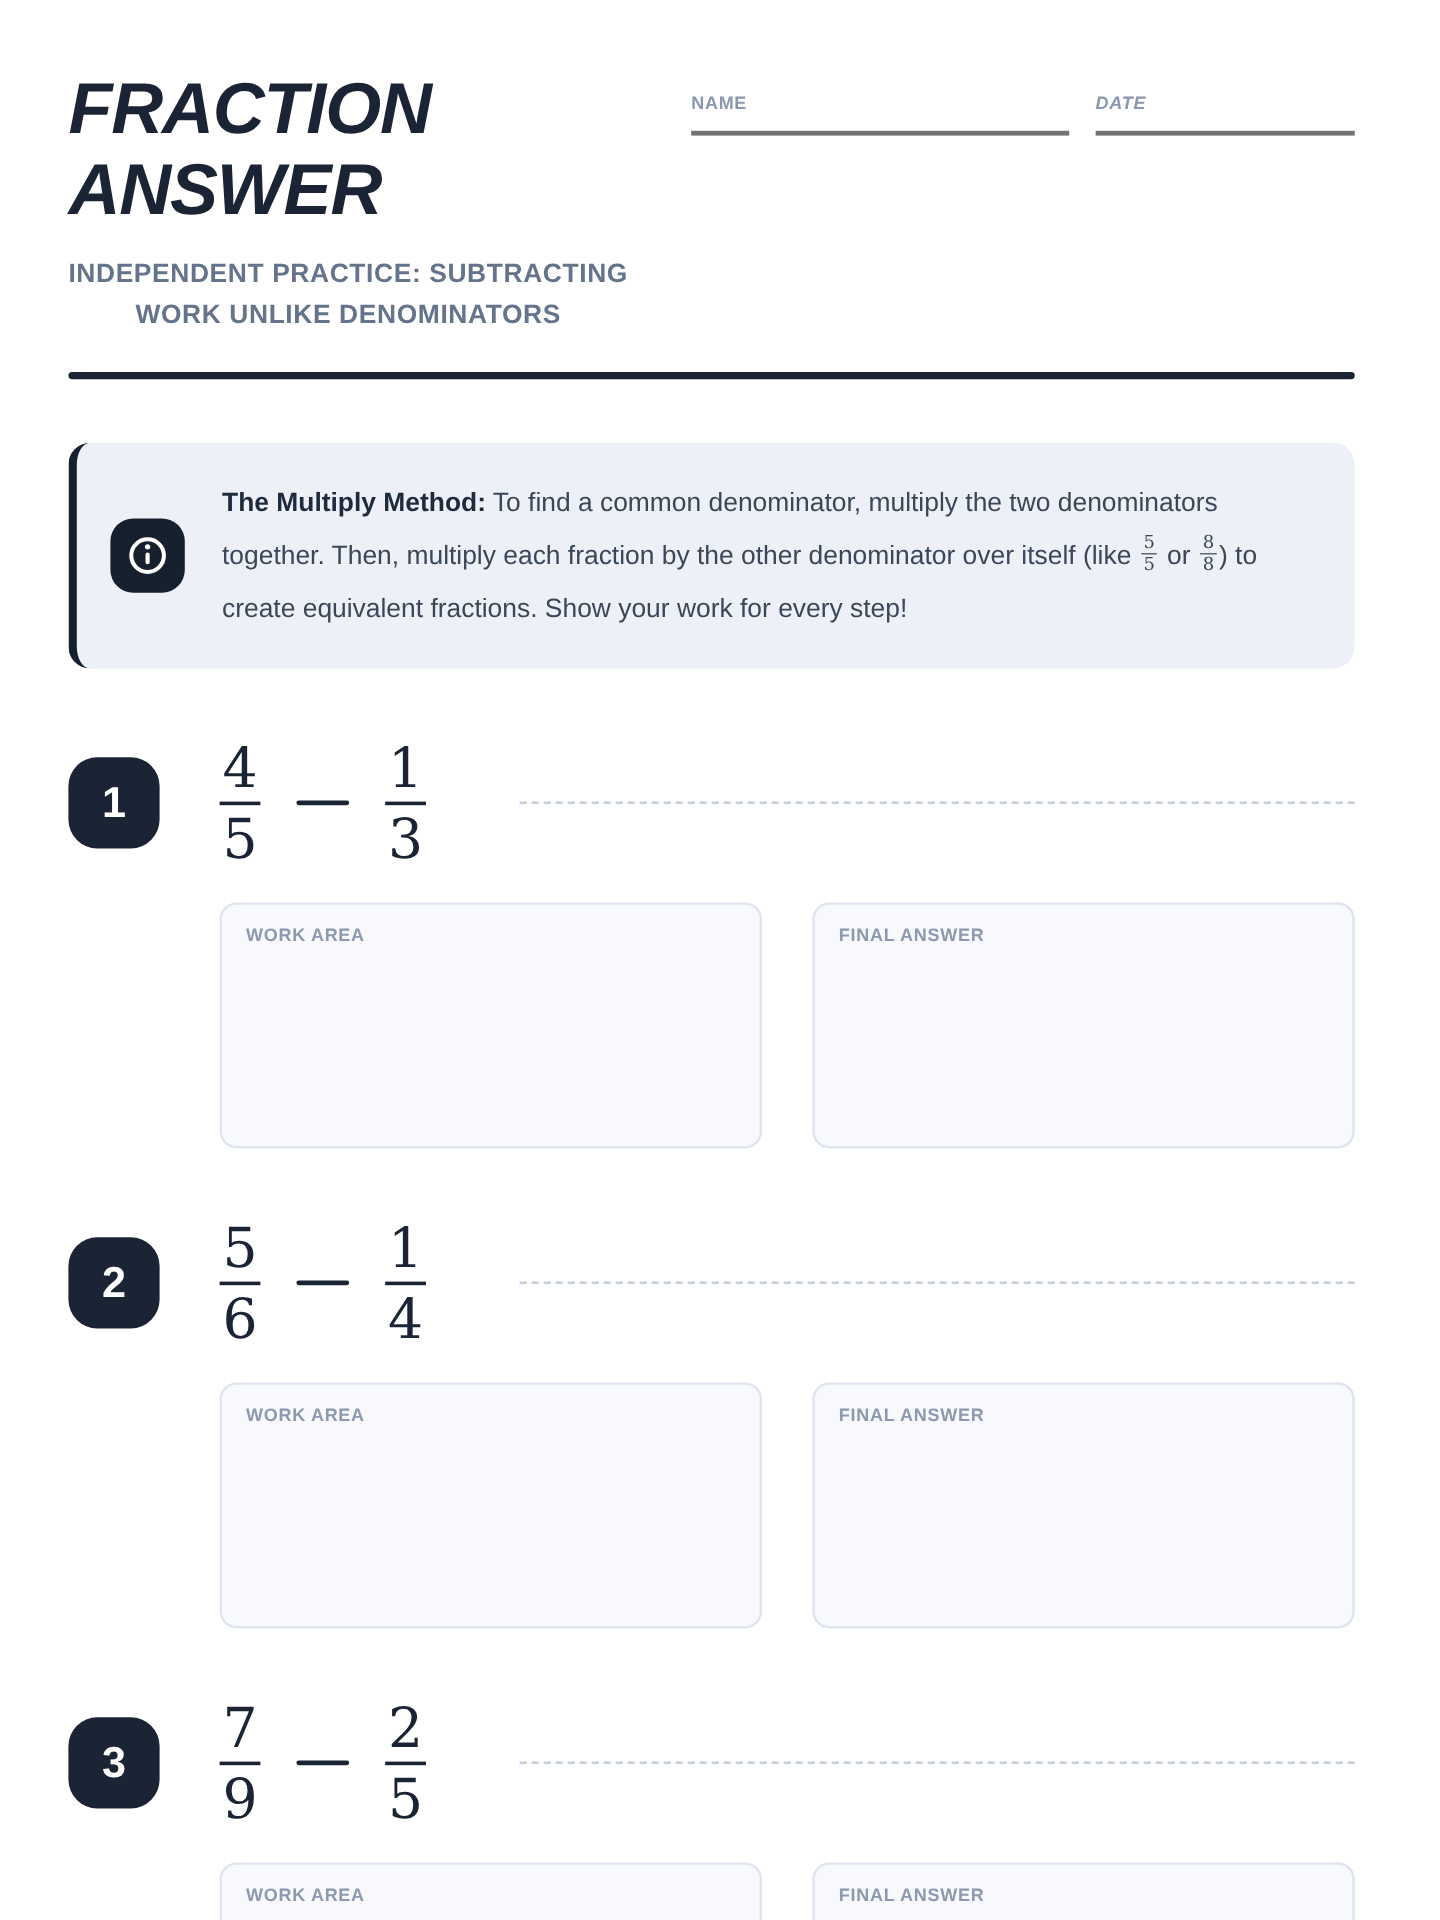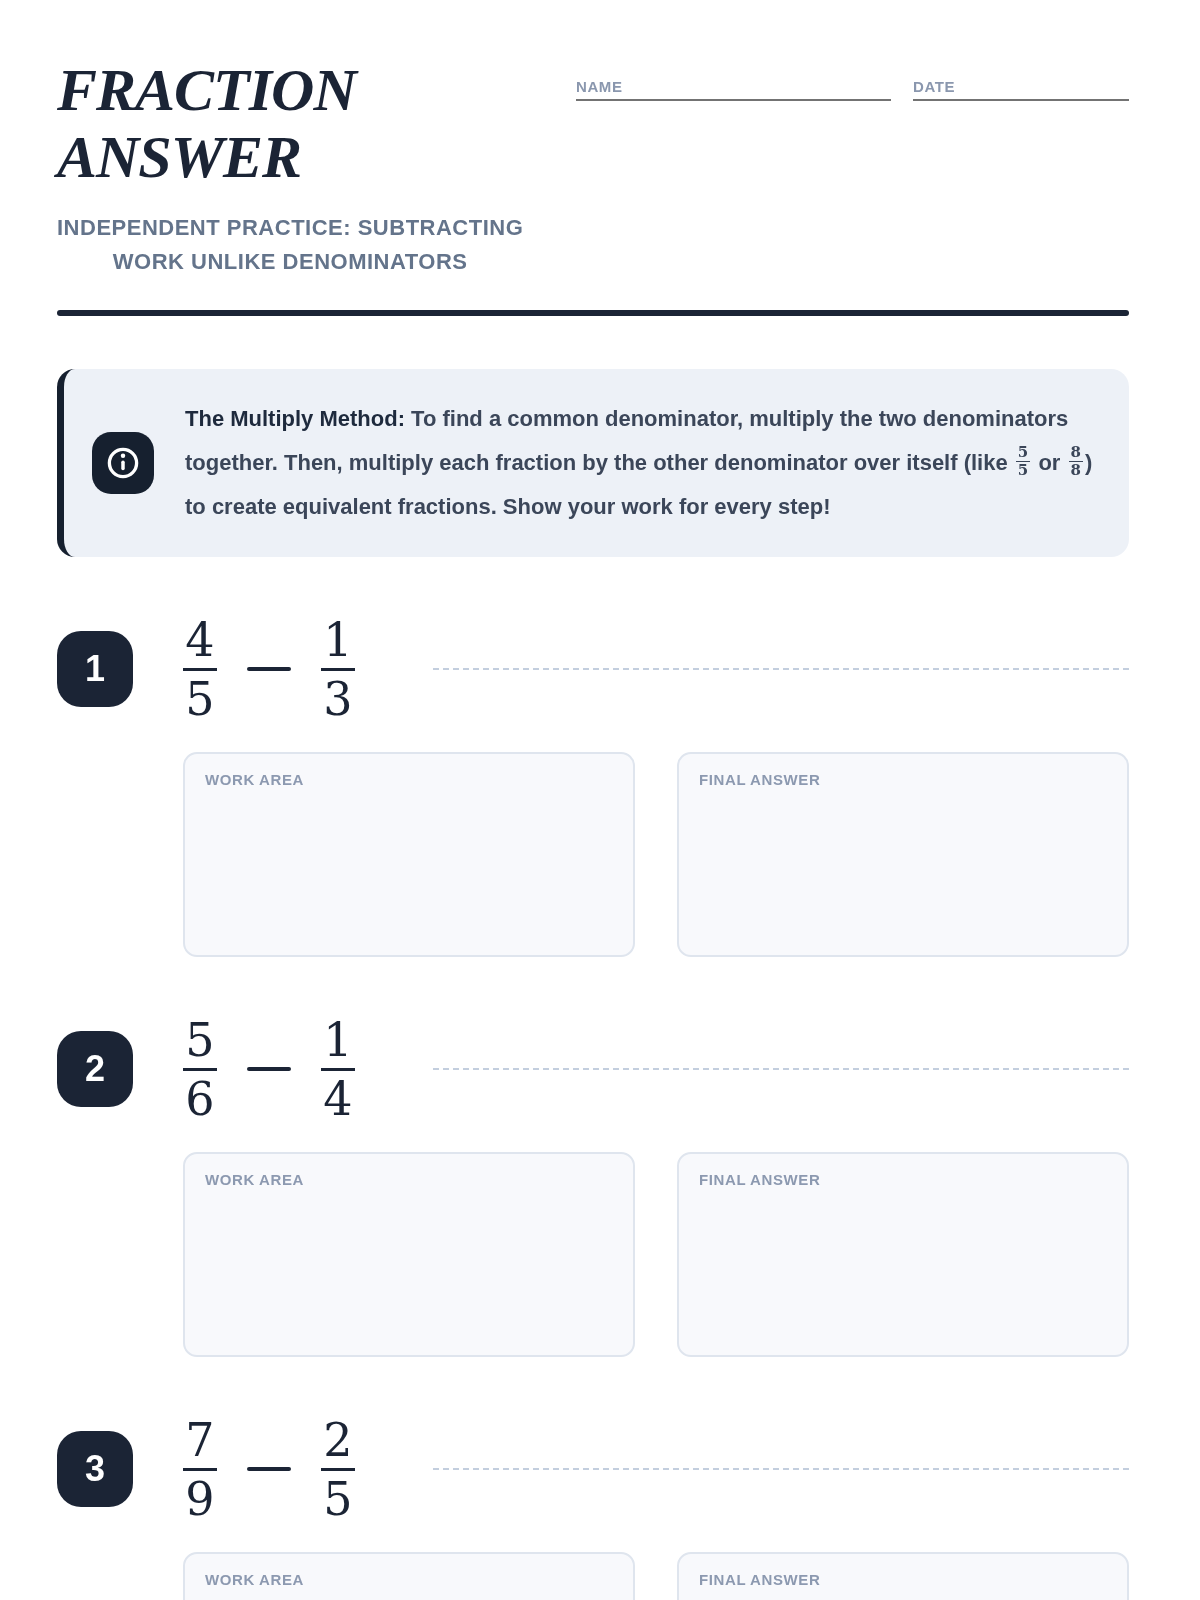--- a/index.html
+++ b/index.html
@@ -3,38 +3,38 @@
 <meta charset="utf-8">
 <style>
   * { margin:0; padding:0; box-sizing:border-box; }
   html,body { width:1200px; height:1600px; overflow:hidden; background:#ffffff;
     font-family:"Liberation Sans", sans-serif; }
   .page { padding:57px 71px 0 57px; }
 
   
   .header { display:flex; justify-content:space-between; align-items:flex-start; }
   .title { font-style:italic; font-weight:900; font-size:60px; line-height:1.12;
-    color:#1b2435; letter-spacing:-1px;font-family:Liberation Serif, serif; }
+    color:#1b2435; letter-spacing:-1px; }
   .subtitle { margin-top:20px; font-weight:700; font-size:22px; line-height:1.55;
     color:#64748b; letter-spacing:0.5px;text-align:center; }
   .fields { display:flex; gap:22px; margin-top:21px; }
-  .field { border-bottom:2px solid #737373; padding-bottom:3px; }
+  .field { border-bottom:4px solid #737373; padding-bottom:13px; }
   .field-label { font-weight:700; font-size:15px; letter-spacing:0.6px; color:#8a97ae; }
   .field.name { width:315px; }
-  .field.date { width:216px; }
+  .field.date { width:216px;font-style:italic; }
   .divider { height:6px; background:#1b2435; border-radius:3px; margin-top:30px; }
 
   
   .callout { margin-top:53px; background:#edf1f7; border-left:7px solid #16202f;
     border-radius:18px; display:flex; align-items:center; gap:31px;
     padding:28px 30px 28px 0; min-height:185px; }
   .info-icon { flex:0 0 62px; width:62px; height:62px; margin-left:28px;
     background:#16202f; border-radius:19px; display:flex; align-items:center;
     justify-content:center; }
-  .callout-text { font-size:22px; line-height:44px; color:#3b4659;font-weight:bold; }
+  .callout-text { font-size:22px; line-height:44px; color:#3b4659; }
   .callout-text strong { color:#1e2a3d; }
   .ifrac { display:inline-flex; flex-direction:column; align-items:center;
     vertical-align:middle; line-height:1.05; font-family:"DejaVu Serif", serif;
     font-size:15px; color:#3b4659; margin:0 2px; position:relative; top:-2px; }
   .ifrac .top { border-bottom:1.5px solid #3b4659; padding:0 2px 1px; }
   .ifrac .bot { padding-top:1px; }
 
   
   .prow { display:flex; align-items:center; margin-top:60px; min-height:100px; }
   .badge { width:76px; height:76px; background:#1b2435; border-radius:24px;

